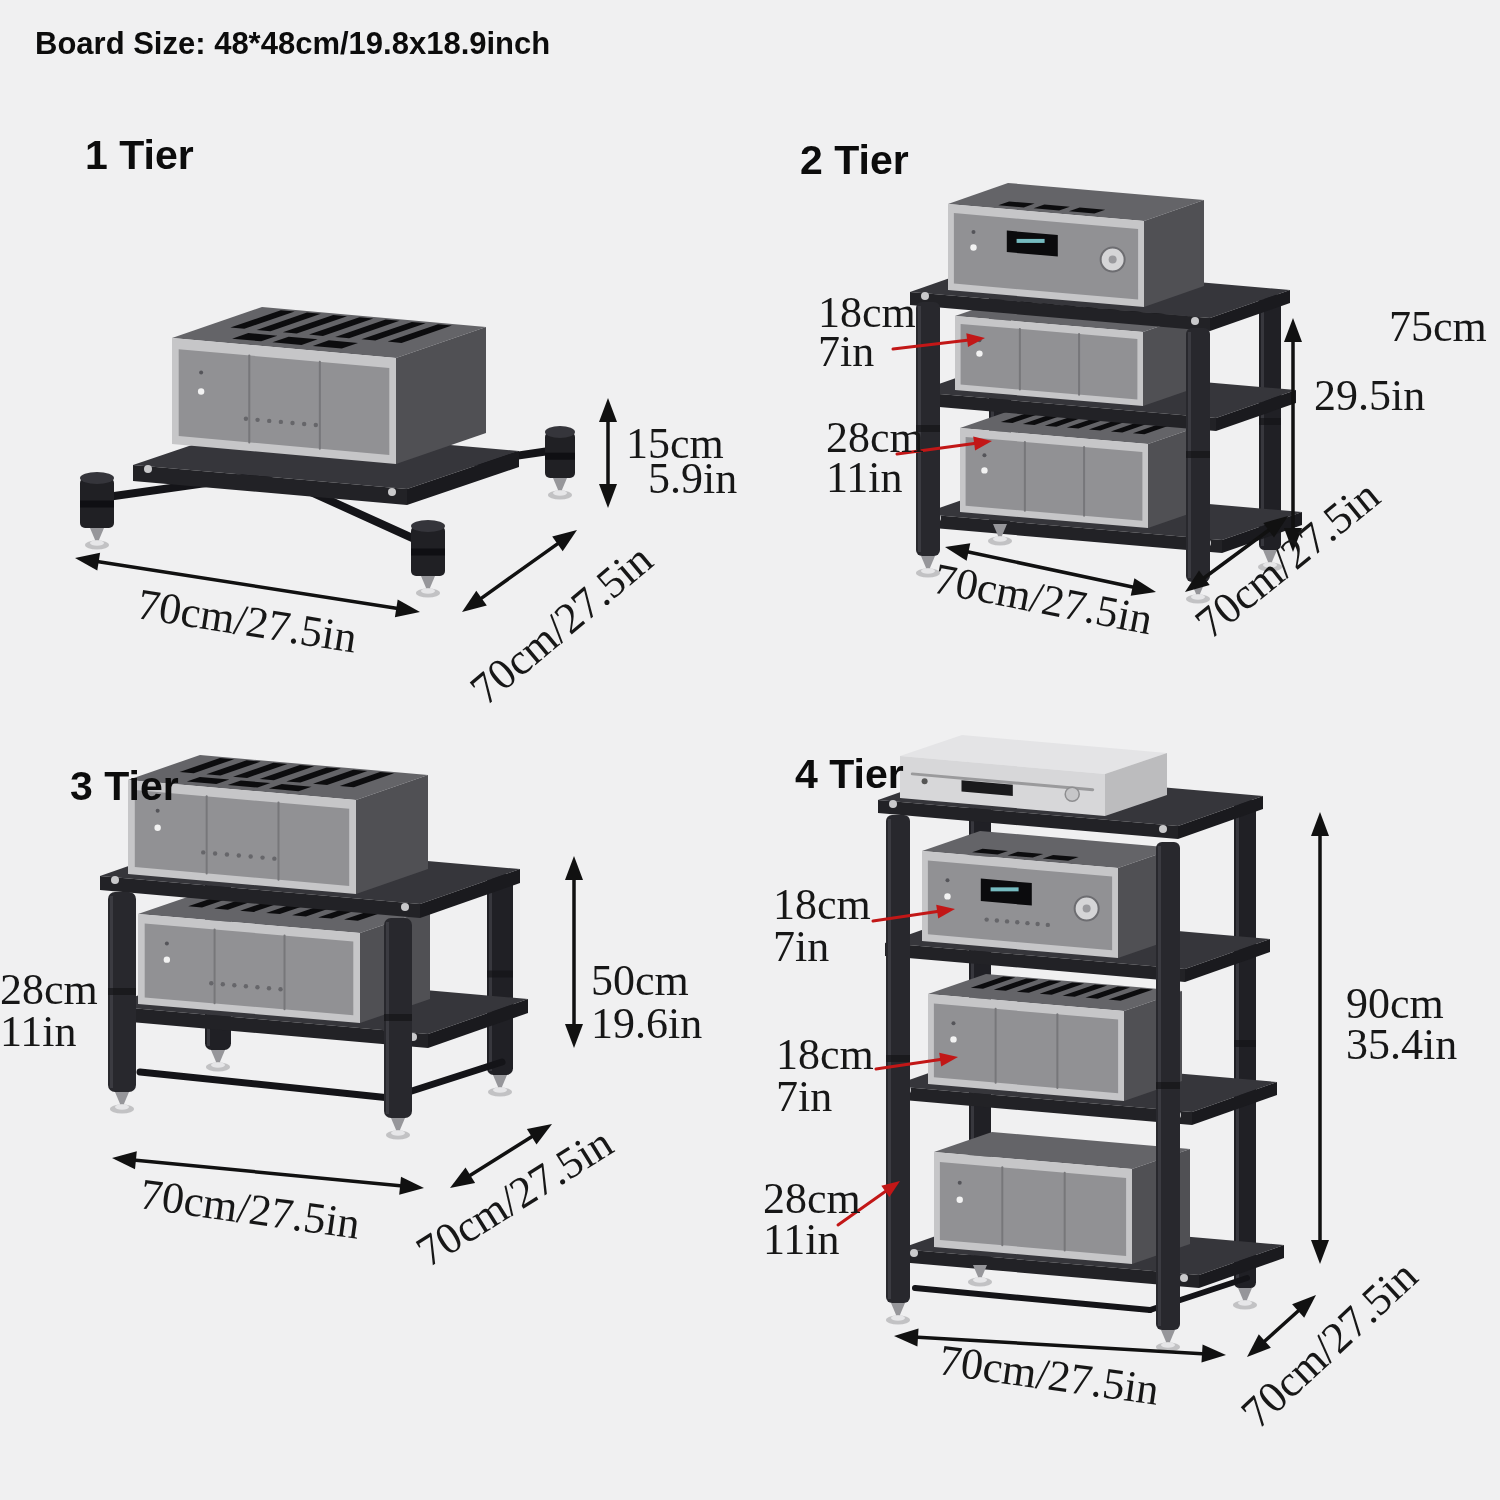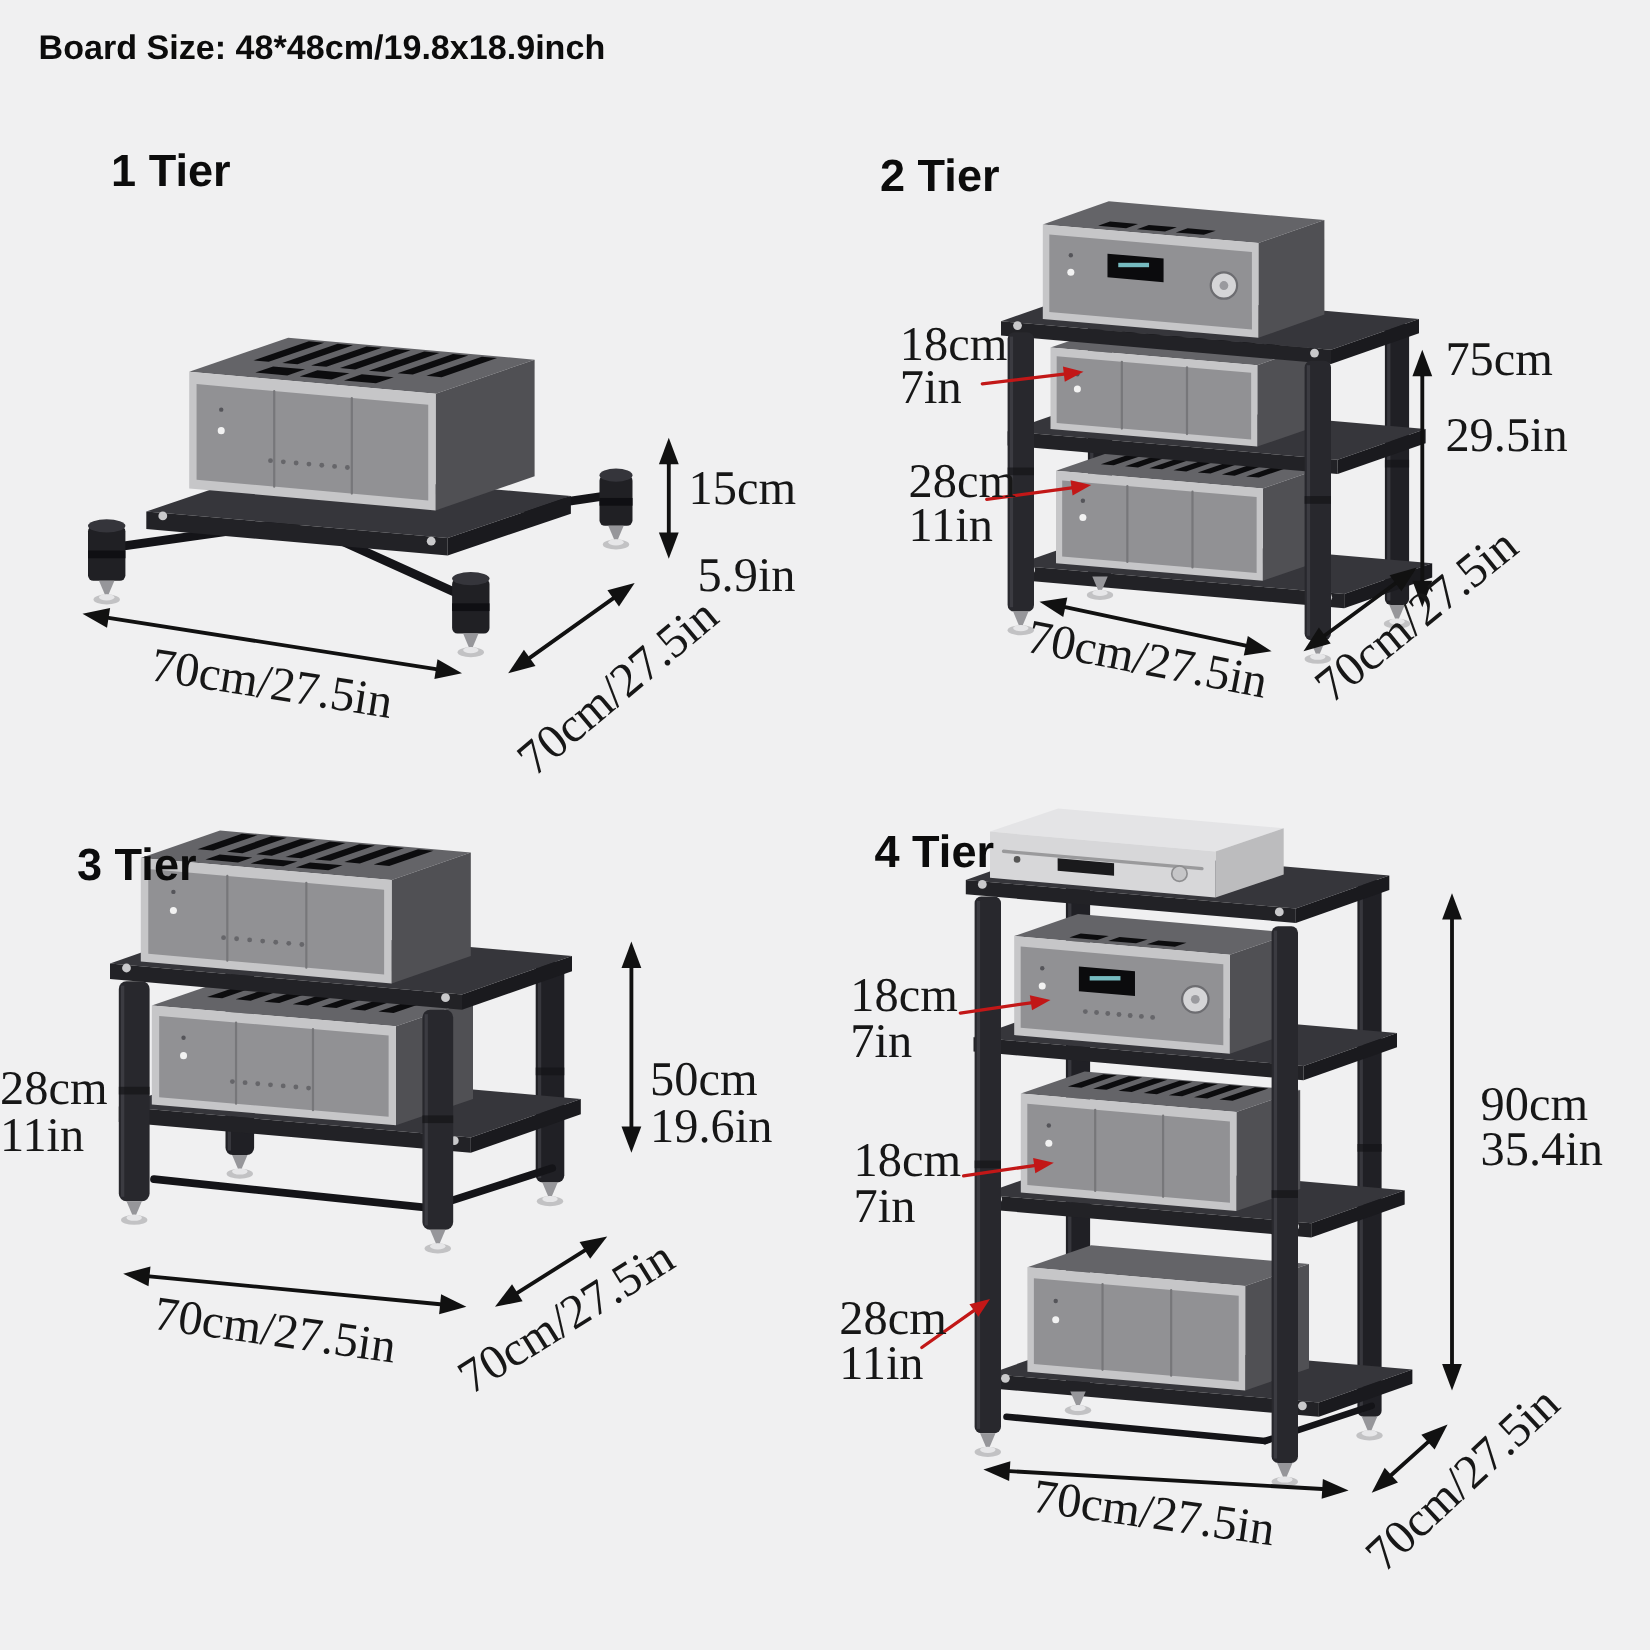--- a/index.html
+++ b/index.html
@@ -386,35 +386,35 @@
         <polygon points="955.0,909.0 938.2,918.5 936.2,904.7" fill="#c21717"></polygon>
         <line x1="876" y1="1069" x2="940.1897008455861" y2="1059.6063852421094" stroke="#c21717" stroke-width="3" stroke-linecap="round"></line>
         <polygon points="958.0,1057.0 941.2,1066.5 939.2,1052.7" fill="#c21717"></polygon>
         <line x1="838" y1="1225" x2="885.3208713947661" y2="1191.4174461069401" stroke="#c21717" stroke-width="3" stroke-linecap="round"></line>
         <polygon points="900.0,1181.0 889.4,1197.1 881.3,1185.7" fill="#c21717"></polygon>
       </g>
     </svg>
 
   <div class="hdr" style="left:35px;top:26px;">Board Size: 48*48cm/19.8x18.9inch</div>
 
-  <div class="title" style="left:85px;top:133px;margin-left:16px;">1 Tier</div>
+  <div class="title" style="left:85px;top:133px;">1 Tier</div>
   <div class="title" style="left:800px;top:138px;">2 Tier</div>
   <div class="title" style="left:70px;top:728px;margin-top:36px;">3 Tier</div>
   <div class="title" style="left:795px;top:728px;margin-top:24px;">4 Tier</div>
 
   <div class="dim" style="left:626px;top:399px;margin-top:23px;">15cm</div>
-  <div class="dim" style="left:634px;top:457px;margin-top:44px;">5.9in</div>
+  <div class="dim" style="left:648px;top:457px;">5.9in</div>
   <div class="dim rot" style="left:247px;top:622px;transform:translate(-50%,-50%) rotate(9deg);">70cm/27.5in</div>
   <div class="dim rot" style="left:562px;top:625px;transform:translate(-50%,-50%) rotate(-40deg);">70cm/27.5in</div>
 
   <div class="dim" style="left:818px;top:291px;">18cm</div>
   <div class="dim" style="left:818px;top:330px;">7in</div>
   <div class="dim" style="left:826px;top:416px;">28cm</div>
   <div class="dim" style="left:826px;top:456px;">11in</div>
-  <div class="dim" style="left:1314px;top:305px;">75cm</div>
+  <div class="dim" style="left:1389px;top:305px;">75cm</div>
   <div class="dim" style="left:1314px;top:374px;">29.5in</div>
   <div class="dim rot" style="left:1043px;top:600px;transform:translate(-50%,-50%) rotate(11deg);">70cm/27.5in</div>
   <div class="dim rot" style="left:1288px;top:560px;transform:translate(-50%,-50%) rotate(-39deg);">70cm/27.5in</div>
 
   <div class="dim" style="left:0px;top:968px;">28cm</div>
   <div class="dim" style="left:0px;top:1010px;">11in</div>
   <div class="dim" style="left:591px;top:959px;">50cm</div>
   <div class="dim" style="left:591px;top:1002px;text-align:center;">19.6in</div>
   <div class="dim rot" style="left:250px;top:1210px;transform:translate(-50%,-50%) rotate(8deg);">70cm/27.5in</div>
   <div class="dim rot" style="left:515px;top:1198px;transform:translate(-50%,-50%) rotate(-32deg);">70cm/27.5in</div>

